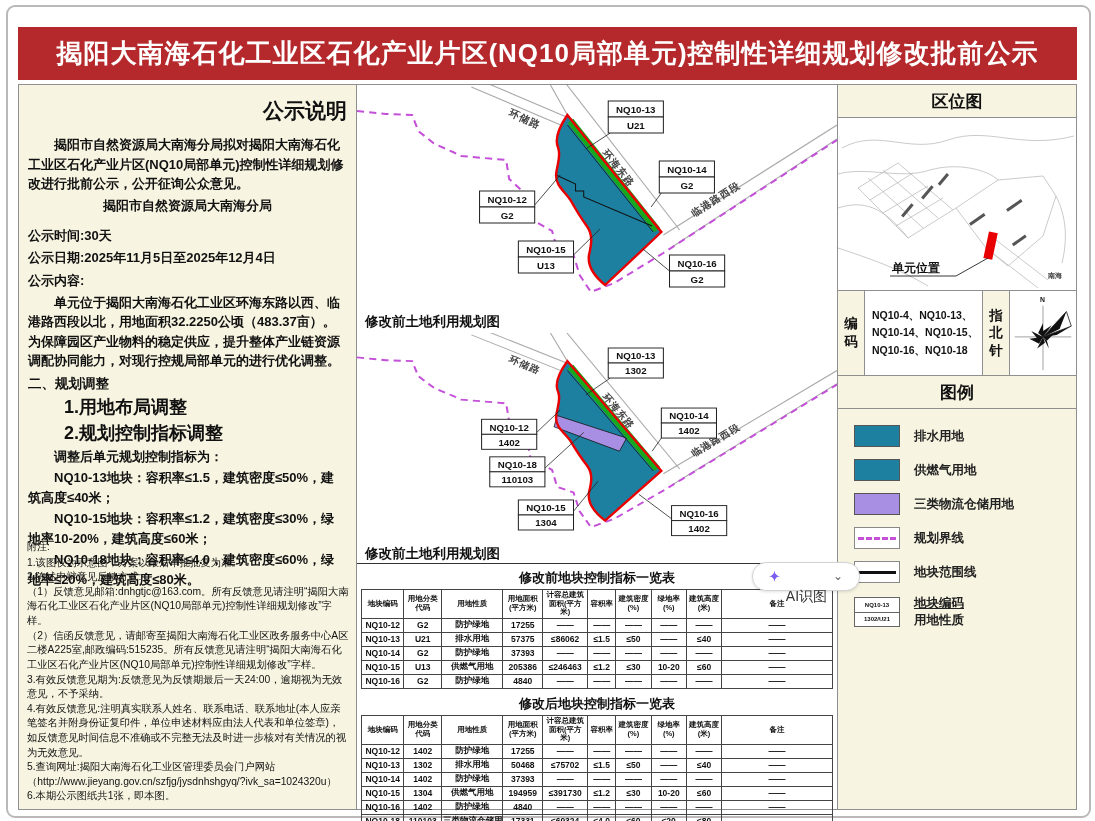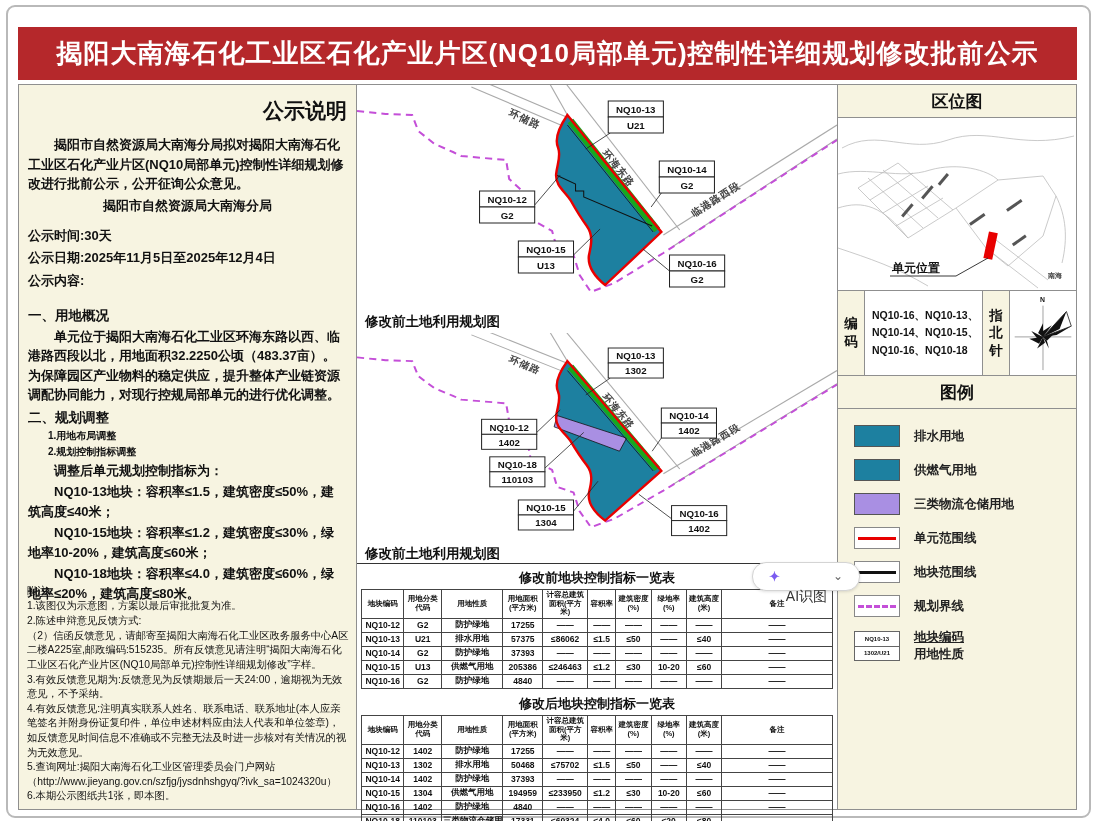--- a/index.html
+++ b/index.html
@@ -15,21 +15,21 @@
   .panel{position:absolute;top:84px;border:1px solid #8f8f8f;box-sizing:border-box;}
   .left{left:18px;width:339px;height:726px;background:#f7f4e1;padding:6px 9px;}
   .mid{left:356px;width:482px;height:726px;background:#fff;}
   .right{left:837px;width:240px;height:726px;background:#f7f4e1;}
   
   .n-title{text-align:right;font-size:21px;font-weight:bold;margin:6px 0 10px;}
   .n-p{font-size:13px;font-weight:bold;line-height:1.5;margin:0;text-indent:2em;}
   .n-sign{text-align:center;font-weight:bold;font-size:13px;margin:3px 0 10px;}
   .n-line{font-weight:bold;font-size:13px;line-height:1.75;margin:0;}
   .n-h{font-weight:bold;font-size:13.5px;margin:14px 0 2px;}
-  .n-sub{font-weight:bold;font-size:10px;margin:2px 0 0 2em;}
+  .n-sub{font-weight:bold;font-size:18px;margin:2px 0 0 2em;}
   .n-body{font-size:13px;font-weight:bold;line-height:1.5;margin:2px 0 0;text-indent:2em;}
   .notes{position:absolute;left:8px;right:7px;bottom:5px;font-size:10.3px;line-height:1.42;font-weight:normal;color:#111;}
   .notes .nt{margin:0;}
   .notes-title{font-size:10px;margin:0 0 1px;}
   
   .mapsvg{position:absolute;left:0;background:#fff;}
   .map-cap{position:absolute;left:8px;font-size:13.5px;font-weight:bold;}
   svg text{font-family:"Liberation Sans",sans-serif;}
   .lblbox rect{fill:#fff;stroke:#222;stroke-width:1;}
   .lblbox text{font-size:9.5px;font-weight:bold;text-anchor:middle;fill:#111;}
@@ -83,34 +83,34 @@
     <h1>揭阳大南海石化工业区石化产业片区(NQ10局部单元)控制性详细规划修改批前公示</h1>
   </div>
 
   <div class="panel left">
     <div class="n-title">公示说明</div>
     <p class="n-p">揭阳市自然资源局大南海分局拟对揭阳大南海石化工业区石化产业片区(NQ10局部单元)控制性详细规划修改进行批前公示，公开征询公众意见。</p>
     <div class="n-sign">揭阳市自然资源局大南海分局</div>
     <p class="n-line">公示时间:30天</p>
     <p class="n-line">公示日期:2025年11月5日至2025年12月4日</p>
     <p class="n-line">公示内容:</p>
-    <div class="n-h">一、用地概况</div>
     <p class="n-p">单元位于揭阳大南海石化工业区环海东路以西、临港路西段以北，用地面积32.2250公顷（483.37亩）。为保障园区产业物料的稳定供应，提升整体产业链资源调配协同能力，对现行控规局部单元的进行优化调整。</p>
     <div class="n-h" style="margin-top:4px;">二、规划调整</div>
     <div class="n-sub">1.用地布局调整</div>
     <div class="n-sub">2.规划控制指标调整</div>
     <p class="n-body">调整后单元规划控制指标为：</p>
     <p class="n-body">NQ10-13地块：容积率≤1.5，建筑密度≤50%，建筑高度≤40米；</p>
     <p class="n-body">NQ10-15地块：容积率≤1.2，建筑密度≤30%，绿地率10-20%，建筑高度≤60米；</p>
     <p class="n-body">NQ10-18地块：容积率≤4.0，建筑密度≤60%，绿地率≤20%，建筑高度≤80米。</p>
     <div class="notes">
       <p class="notes-title">附注:</p>
       <div id="notes-list">
           <p class="nt">1.该图仅为示意图，方案以最后审批批复为准。</p>
           <p class="nt">2.陈述申辩意见反馈方式:</p>
+          <p class="nt">（1）反馈意见邮箱:dnhgtjc@163.com。所有反馈意见请注明“揭阳大南海石化工业区石化产业片区(NQ10局部单元)控制性详细规划修改”字样。</p>
           <p class="nt">（2）信函反馈意见，请邮寄至揭阳大南海石化工业区政务服务中心A区二楼A225室,邮政编码:515235。所有反馈意见请注明“揭阳大南海石化工业区石化产业片区(NQ10局部单元)控制性详细规划修改”字样。</p>
           <p class="nt">3.有效反馈意见期为:反馈意见为反馈期最后一天24:00，逾期视为无效意见，不予采纳。</p>
           <p class="nt">4.有效反馈意见:注明真实联系人姓名、联系电话、联系地址(本人应亲笔签名并附身份证复印件，单位申述材料应由法人代表和单位签章)，如反馈意见时间信息不准确或不完整无法及时进一步核对有关情况的视为无效意见。</p>
           <p class="nt">5.查询网址:揭阳大南海石化工业区管理委员会门户网站</p>
           <p class="nt">（http://www.jieyang.gov.cn/szfjg/jysdnhshgyq/?ivk_sa=1024320u）</p>
           <p class="nt">6.本期公示图纸共1张，即本图。</p>
         </div>
     </div>
   </div>
 
@@ -390,21 +390,21 @@
               <td>——</td>
               <td>——</td>
               <td>——</td>
               <td>——</td>
             </tr>
             <tr>
               <td>NQ10-15</td>
               <td>1304</td>
               <td>供燃气用地</td>
               <td>194959</td>
-              <td>≤233950</td>
+              <td>≤391730</td>
               <td>≤1.2</td>
               <td>≤30</td>
               <td>10-20</td>
               <td>≤60</td>
               <td>——</td>
             </tr>
             <tr>
               <td>NQ10-16</td>
               <td>1402</td>
               <td>防护绿地</td>
@@ -471,21 +471,21 @@
         <text x="54" y="154" font-size="12" font-weight="bold" fill="#111">单元位置</text>
         <text x="210" y="160" font-size="7" fill="#444" font-weight="bold">南海</text>
       </svg>
     </div>
 
     <div class="coderow">
       <div class="vcell">
         <div class="vtext">编码</div>
       </div>
       <div class="codecell">
-        <div>NQ10-16、NQ10-13、</div>
+        <div>NQ10-4、NQ10-13、</div>
         <div>NQ10-14、NQ10-15、</div>
         <div>NQ10-16、NQ10-18</div>
       </div>
       <div class="vcell">
         <div class="vtext">指北针</div>
       </div>
       <div class="compcell">
         <svg width="66" height="82" viewBox="0 0 66 84">
           <line x1="4" y1="46" x2="62" y2="46" stroke="#777" stroke-width="0.7"></line>
           <line x1="33" y1="14" x2="33" y2="80" stroke="#777" stroke-width="0.7"></line>
@@ -515,35 +515,29 @@
         <div class="lg-row">
           <div class="lg-sym lg-swatch" style="background: rgb(29, 128, 160);"></div>
           <div class="lg-label">供燃气用地</div>
         </div>
         <div class="lg-row">
           <div class="lg-sym lg-swatch" style="background: rgb(169, 143, 227);"></div>
           <div class="lg-label">三类物流仓储用地</div>
         </div>
         <div class="lg-row">
           <div class="lg-symbox">
-            <div class="lg-line" style="background: rgb(232, 0, 0);"></div>
+            <div class="lg-dash" style="border-top-color: rgb(196, 79, 216);"></div>
           </div>
-          <div class="lg-label">单元范围线</div>
+          <div class="lg-label">规划界线</div>
         </div>
         <div class="lg-row">
           <div class="lg-symbox">
             <div class="lg-line" style="background: rgb(17, 17, 17);"></div>
           </div>
           <div class="lg-label">地块范围线</div>
-        </div>
-        <div class="lg-row">
-          <div class="lg-symbox">
-            <div class="lg-dash" style="border-top-color: rgb(196, 79, 216);"></div>
-          </div>
-          <div class="lg-label">规划界线</div>
         </div>
         <div class="lg-row">
           <div class="lg-codebox">
             <div>NQ10-13</div>
             <div>1302/U21</div>
           </div>
           <div class="lg-label">
             <div class="u">地块编码</div>
             <div>用地性质</div>
           </div>

